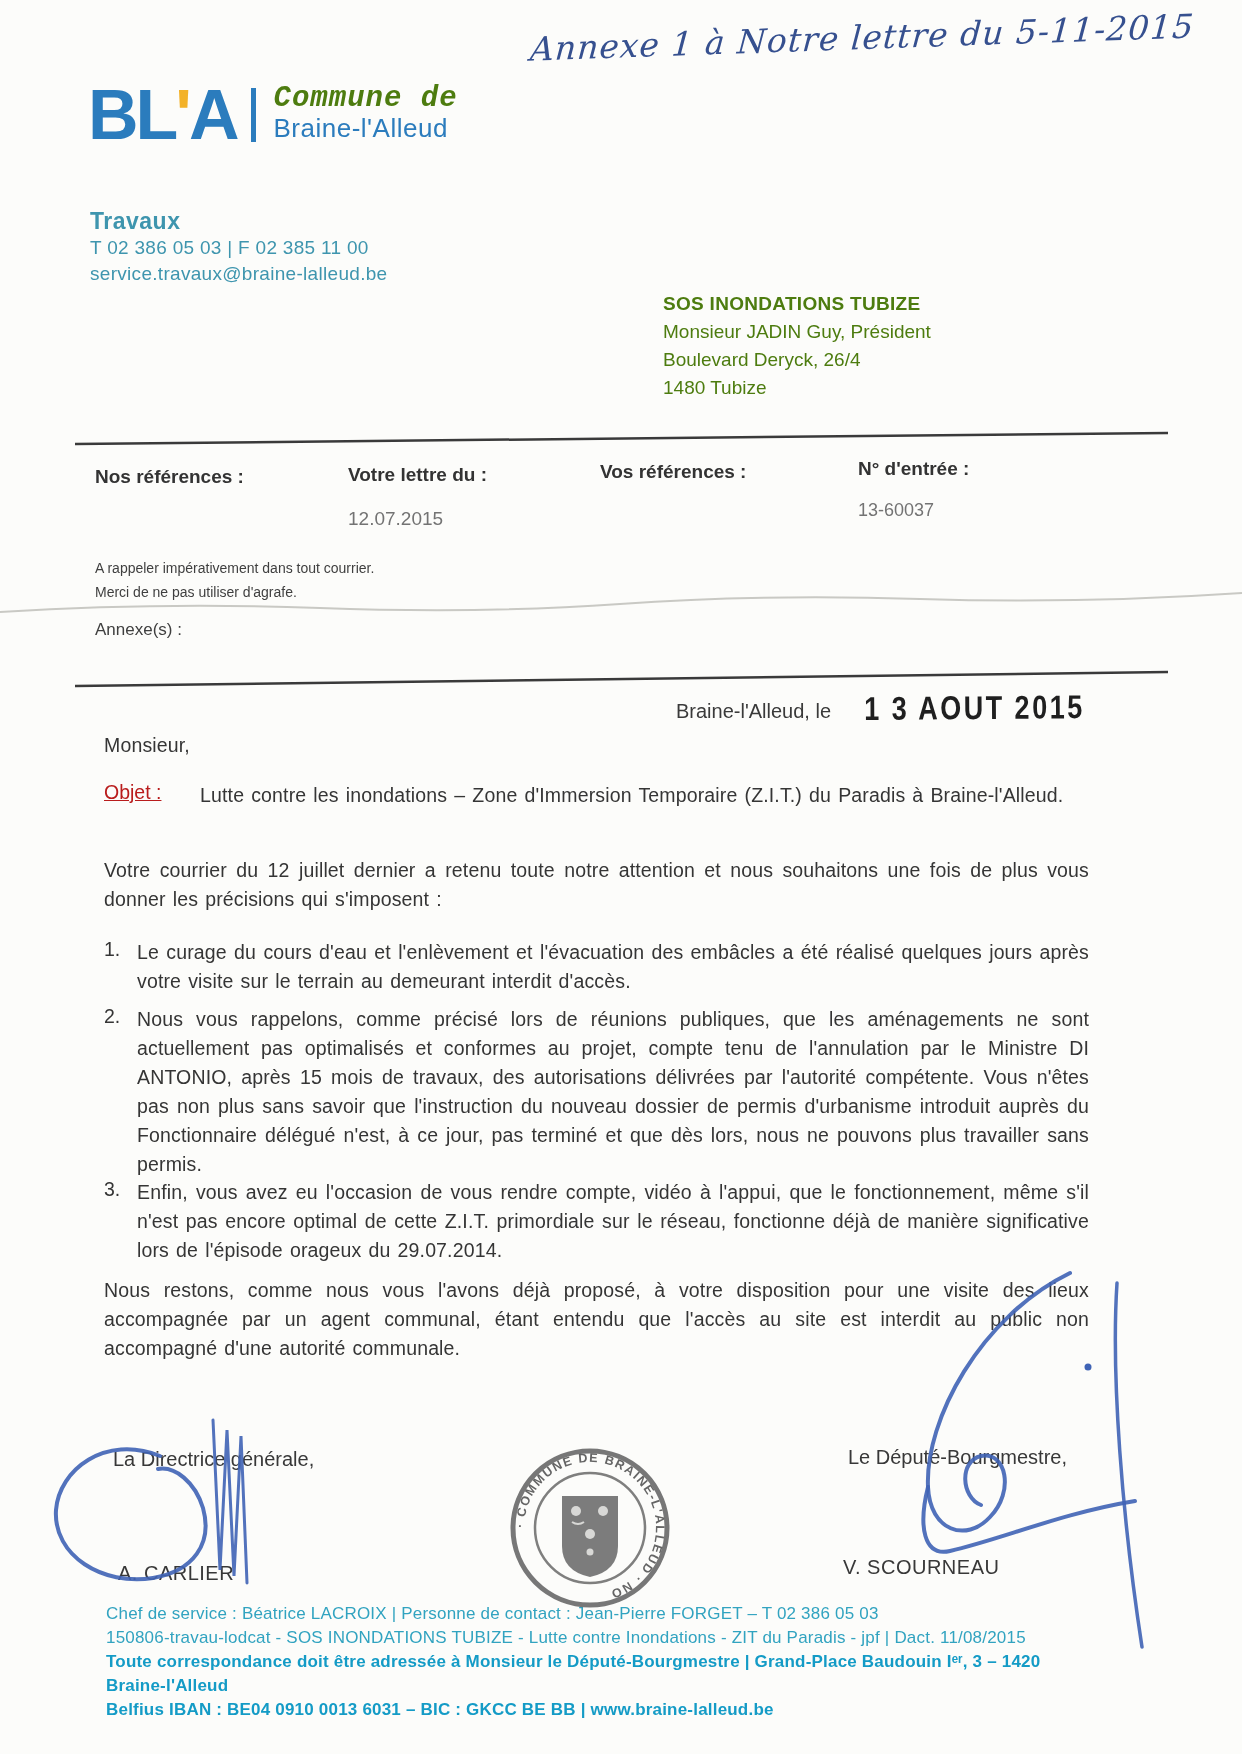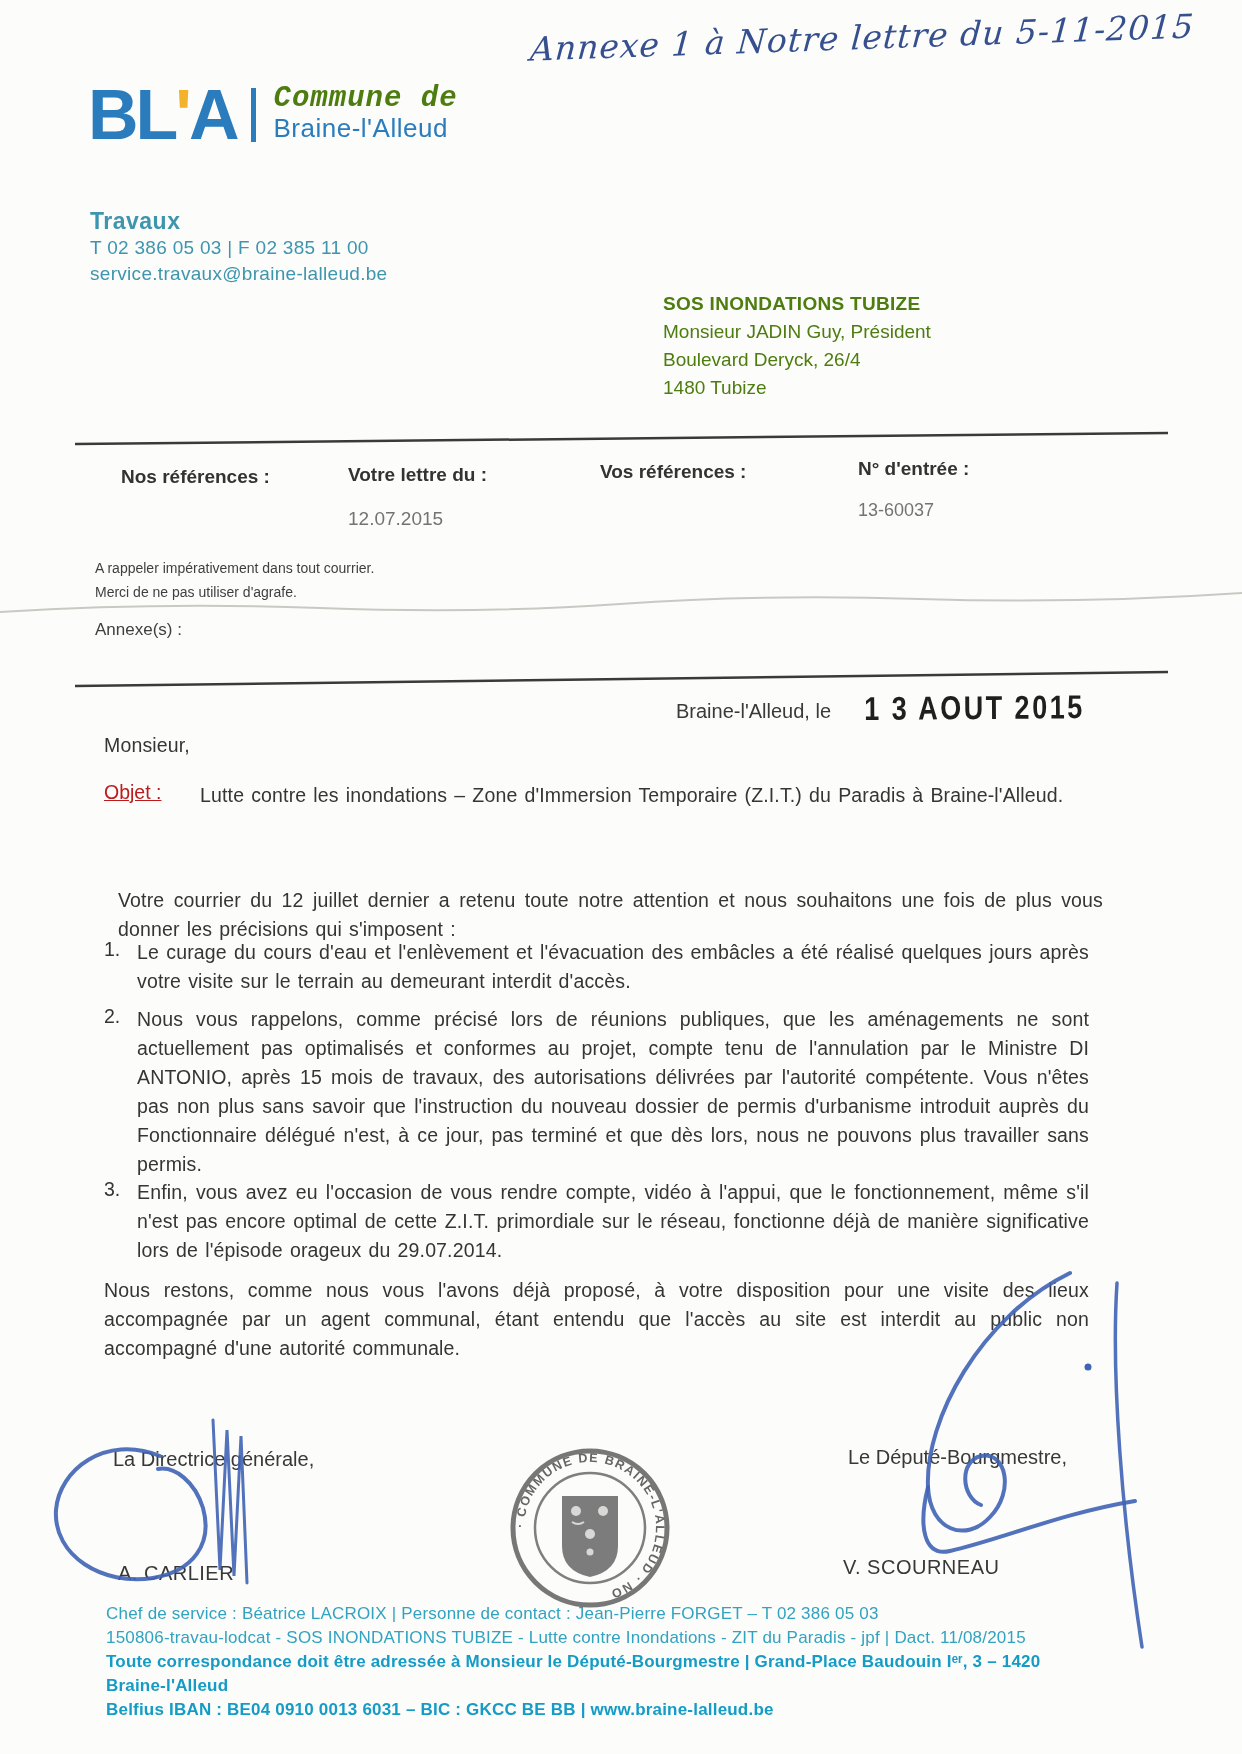--- a/index.html
+++ b/index.html
@@ -112,21 +112,21 @@
     <div class="dept-line">service.travaux@braine-lalleud.be</div>
   </div>
 
   <div class="abs z2 recipient" style="left:663px;top:290px;">
     <div class="org">SOS INONDATIONS TUBIZE</div>
     <div>Monsieur JADIN Guy, Président</div>
     <div>Boulevard Deryck, 26/4</div>
     <div>1480 Tubize</div>
   </div>
 
-  <div class="abs z2 ref-label" style="left:95px;top:466px;margin-left:26px;">Nos références :</div>
+  <div class="abs z2 ref-label" style="left:95px;top:466px;">Nos références :</div>
   <div class="abs z2 ref-label" style="left:348px;top:464px;">Votre lettre du :</div>
   <div class="abs z2 ref-label" style="left:600px;top:461px;">Vos références :</div>
   <div class="abs z2 ref-label" style="left:858px;top:458px;">N° d'entrée :</div>
 
   <div class="abs z2 ref-value" style="left:348px;top:508px;">12.07.2015</div>
   <div class="abs z2 ref-value" style="left:600px;top:508px;"></div>
   <div class="abs z2 ref-value" style="left:858px;top:500px;font-size:18px;">13-60037</div>
 
   <div class="abs z2 small-note" style="left:95px;top:556px;">A rappeler impérativement dans tout courrier.</div>
   <div class="abs z2 small-note" style="left:95px;top:580px;">Merci de ne pas utiliser d'agrafe.</div>
@@ -136,21 +136,21 @@
   <div class="abs z2 place" style="left:676px;top:700px;">Braine-l'Alleud, le</div>
   <div class="abs z2 date-stamp" style="left:864px;top:690px;">1 3 AOUT 2015</div>
 
   <div class="abs z2 body-text" style="left:104px;top:731px;">Monsieur,</div>
 
   <div class="abs z2 subject-row" style="left:104px;top:781px;width:985px;">
     <div class="subject-label">Objet :</div>
     <div class="body-text" style="width:889px;">Lutte contre les inondations – Zone d'Immersion Temporaire (Z.I.T.) du Paradis à Braine-l'Alleud.</div>
   </div>
 
-  <div class="abs z2 body-text" style="left:104px;top:886px;width:985px;margin-left:14px;">Votre courrier du 12 juillet dernier a retenu toute notre attention et nous souhaitons une fois de plus vous donner les précisions qui s'imposent :</div>
+  <div class="abs z2 body-text" style="left:104px;top:856px;width:985px;">Votre courrier du 12 juillet dernier a retenu toute notre attention et nous souhaitons une fois de plus vous donner les précisions qui s'imposent :</div>
 
   <div class="abs z2 list-item" style="left:104px;top:938px;width:985px;">
     <span class="num">1.</span>
     <div class="itext body-text">Le curage du cours d'eau et l'enlèvement et l'évacuation des embâcles a été réalisé quelques jours après votre visite sur le terrain au demeurant interdit d'accès.</div>
   </div>
   <div class="abs z2 list-item" style="left:104px;top:1005px;width:985px;">
     <span class="num">2.</span>
     <div class="itext body-text">Nous vous rappelons, comme précisé lors de réunions publiques, que les aménagements ne sont actuellement pas optimalisés et conformes au projet, compte tenu de l'annulation par le Ministre DI ANTONIO, après 15 mois de travaux, des autorisations délivrées par l'autorité compétente.  Vous n'êtes pas non plus sans savoir que l'instruction du nouveau dossier de permis d'urbanisme introduit auprès du Fonctionnaire délégué n'est, à ce jour, pas terminé et que dès lors, nous ne pouvons plus travailler sans permis.</div>
   </div>
   <div class="abs z2 list-item" style="left:104px;top:1178px;width:985px;">

